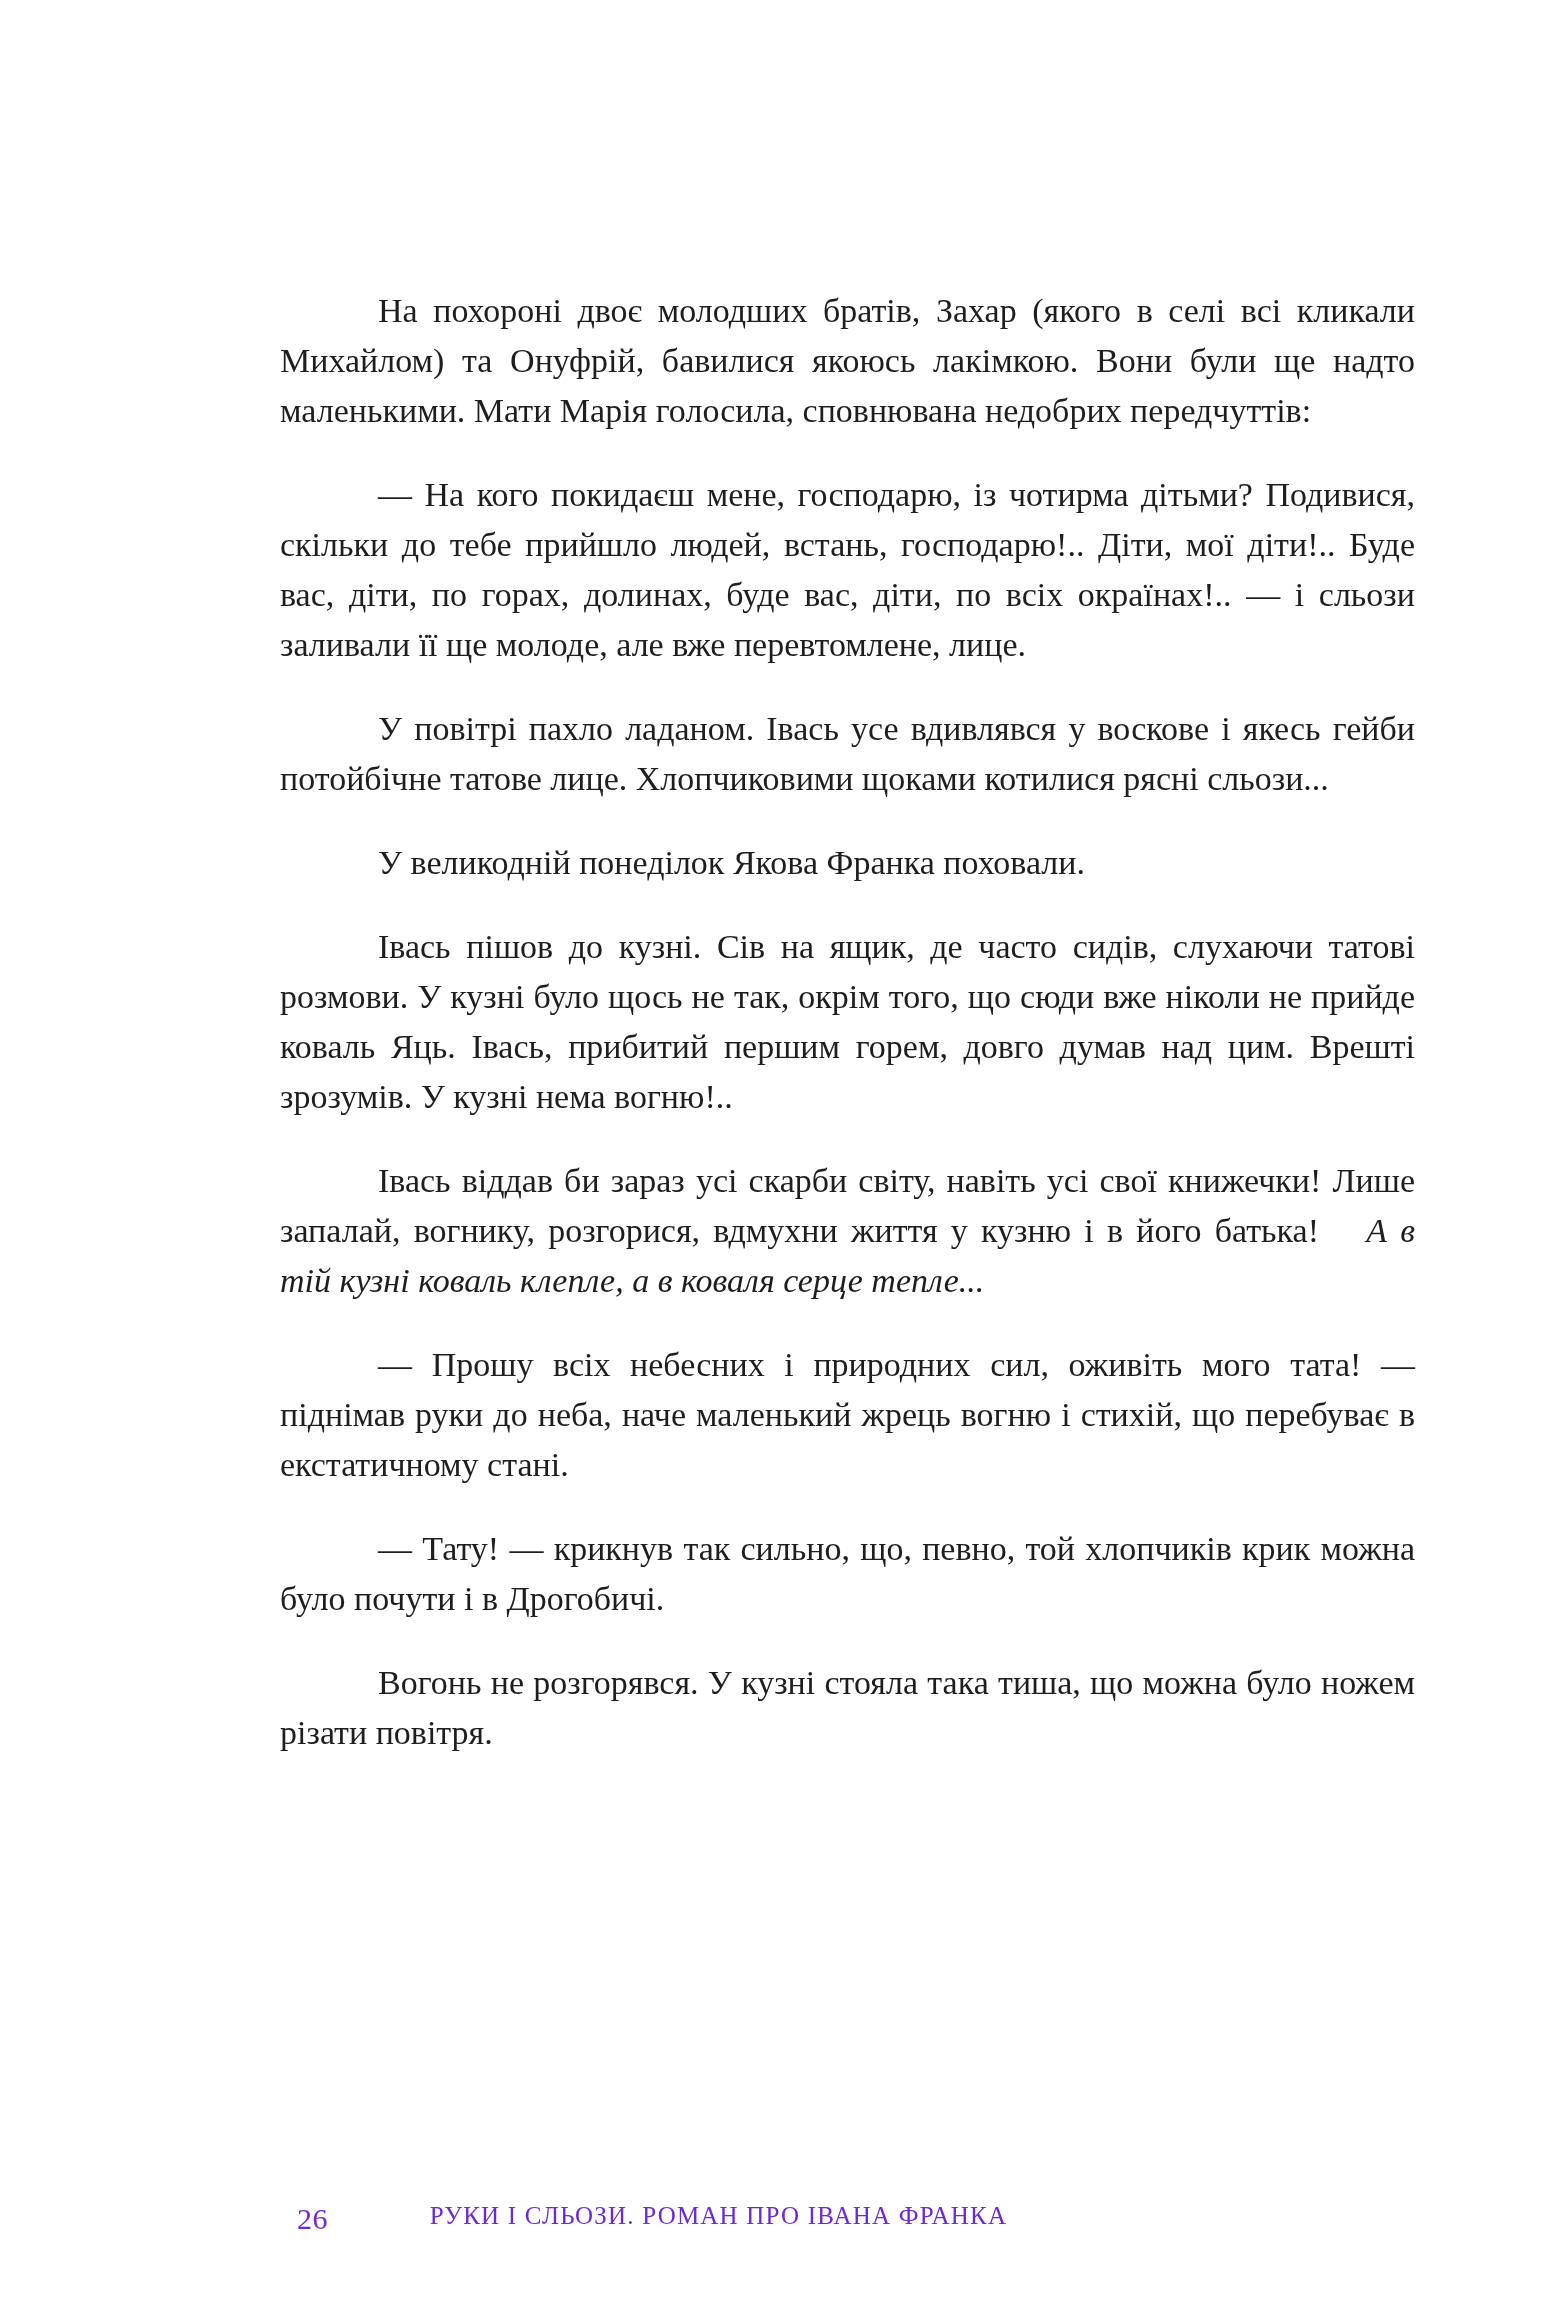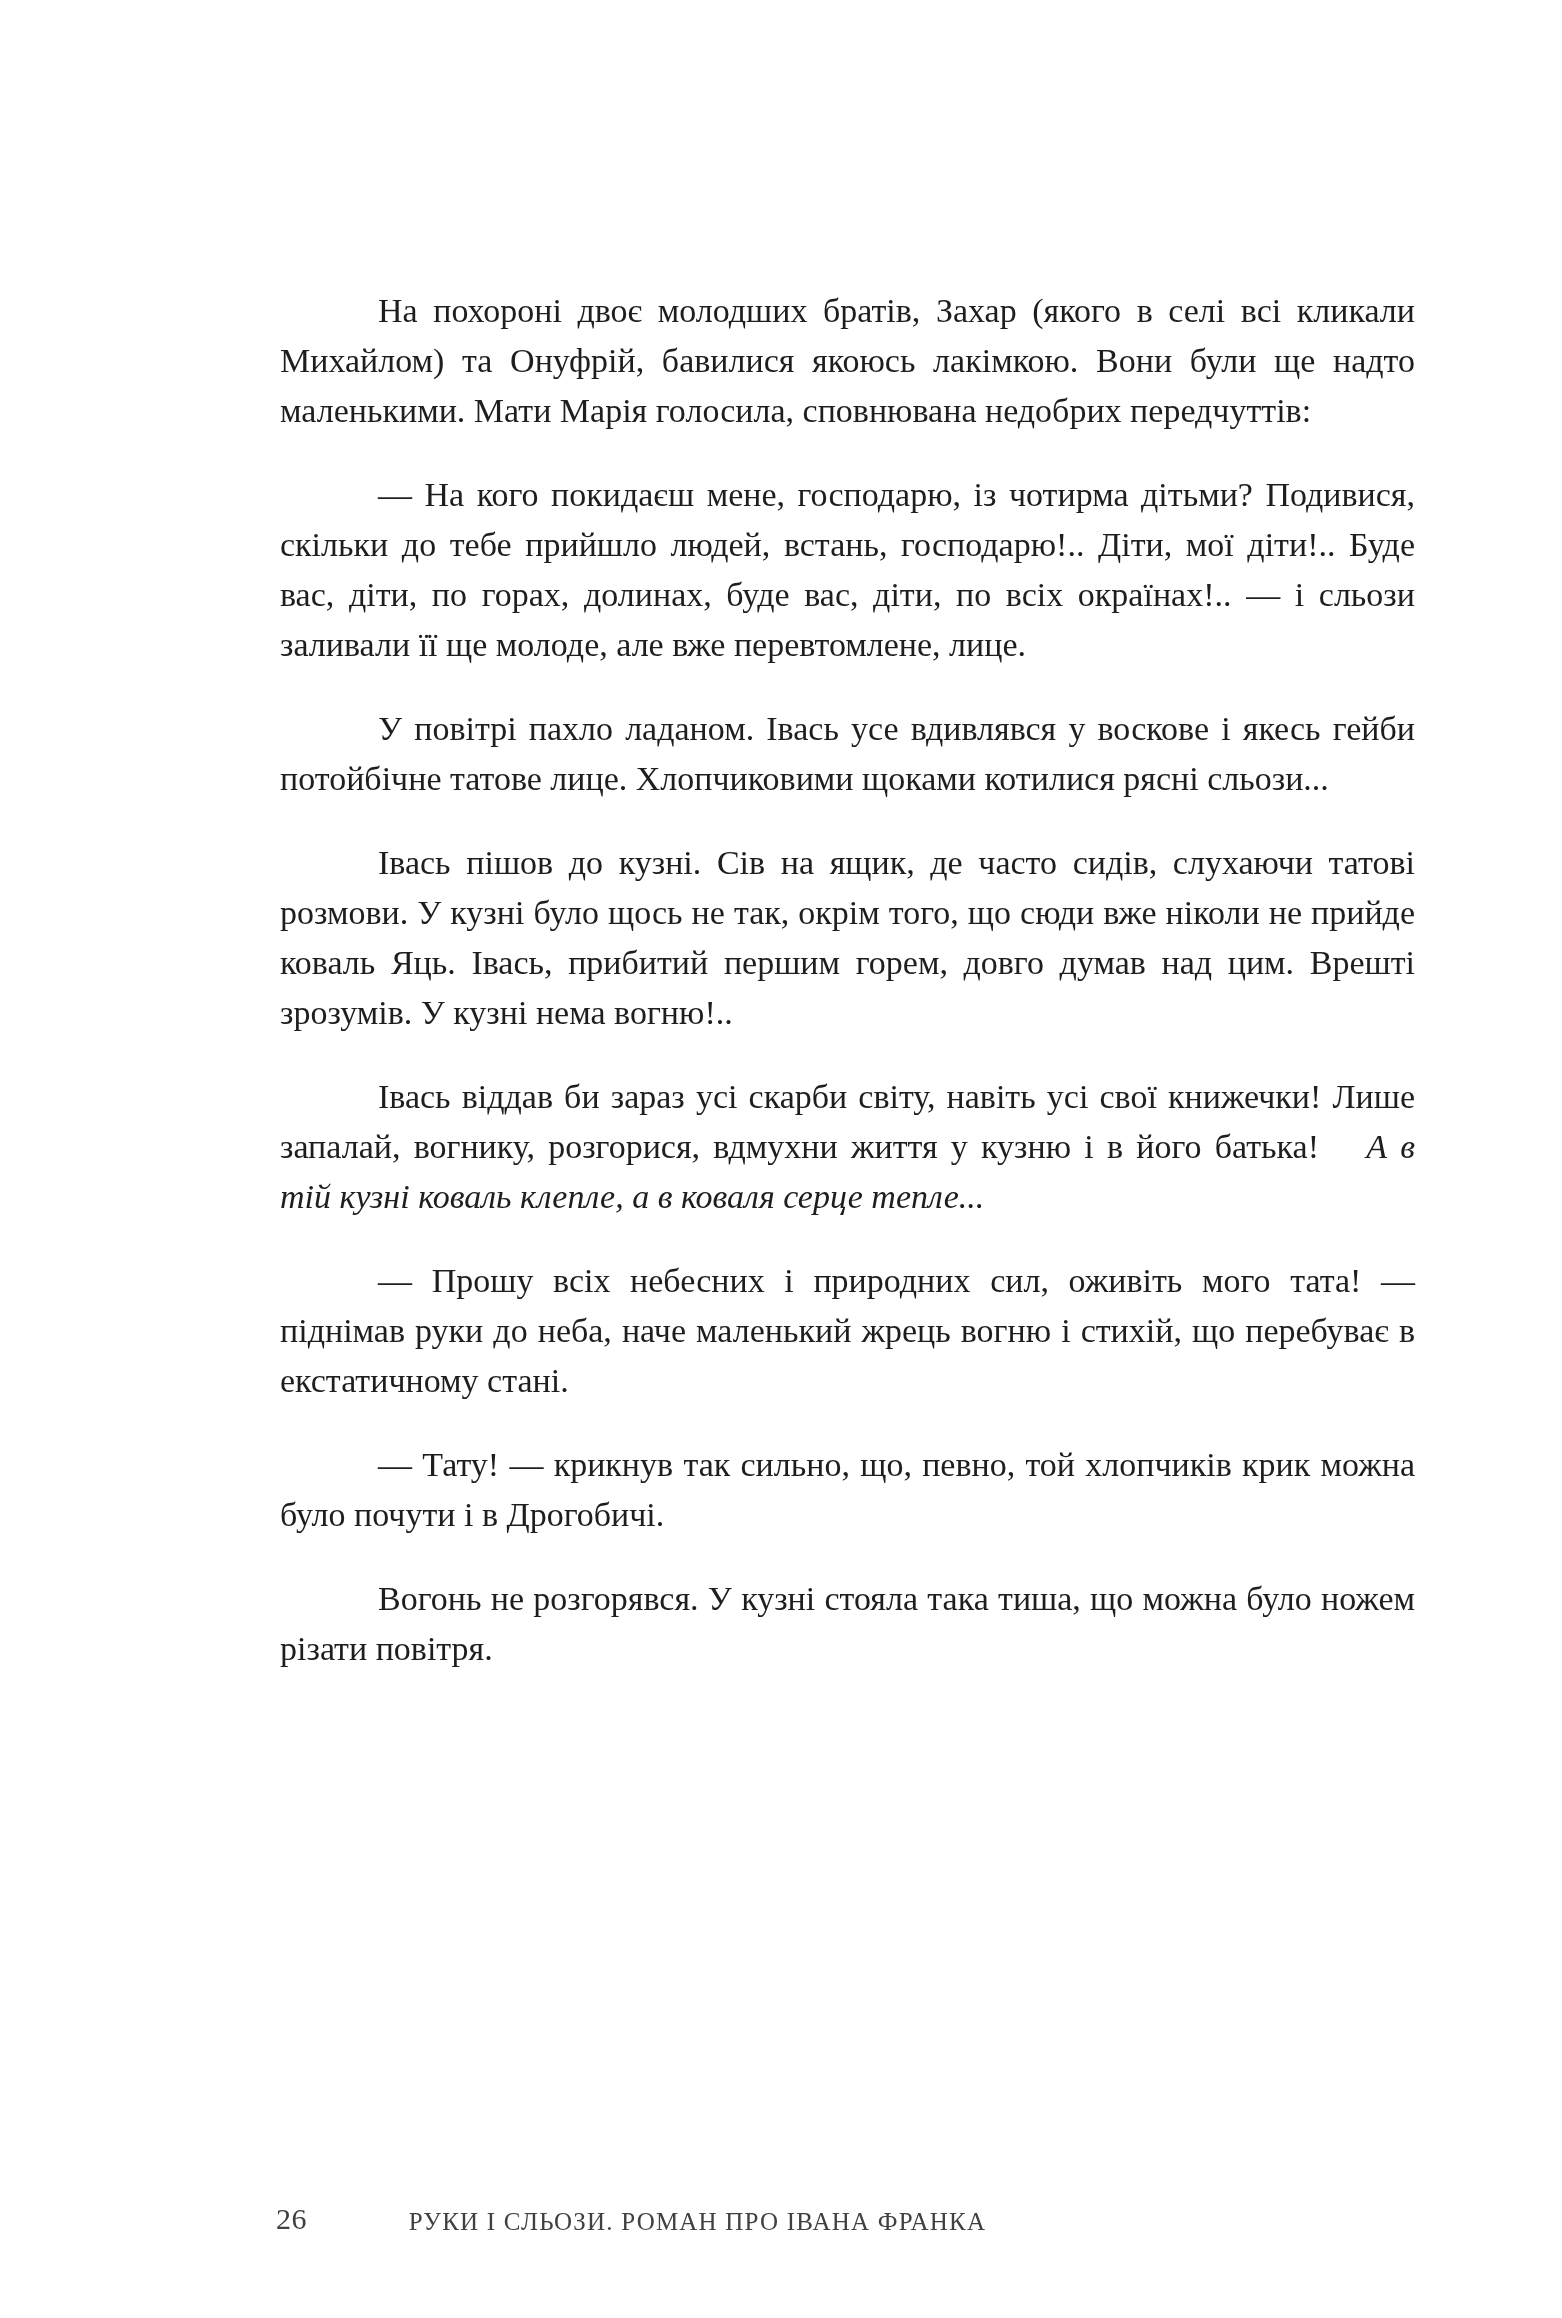--- a/index.html
+++ b/index.html
@@ -33,26 +33,26 @@
   .text-block p.para {
     text-indent: 81px;
   }
 
   .text-block span.italic {
     font-style: italic;
   }
 
   .page-footer {
     position: absolute;
-    left: 208px;
+    left: 229px;
     top: 2134px;
     width: 1203px;
     display: flex;
-    align-items: flex-end;
-    color: #404040;
+    align-items: flex-start;
+    color: #6d28d9;
   }
 
   .page-number {
     font-size: 30px;
     letter-spacing: 0.4px;
   }
 
   .running-title {
     margin-left: 68px;
     font-size: 25px;
@@ -62,20 +62,21 @@
 </style>
 </head>
 <body>
 
 <div class="book-page">
 
   <div class="text-block">
       <p class="para"><span>На похороні двоє молодших братів, Захар (якого в селі всі кликали Михайлом) та Онуфрій, бавилися якоюсь лакімкою. Вони були ще надто маленькими. Мати Марія голосила, сповнювана недобрих передчуттів:</span></p>
       <p class="para"><span>— На кого покидаєш мене, господарю, із чотирма дітьми? Подивися, скільки до тебе прийшло людей, встань, господарю!.. Діти, мої діти!.. Буде вас, діти, по горах, долинах, буде вас, діти, по всіх окраїнах!.. — і сльози заливали її ще молоде, але вже перевтомлене, лице.</span></p>
       <p class="para"><span>У повітрі пахло ладаном. Івась усе вдивлявся у воскове і якесь гейби потойбічне татове лице. Хлопчиковими щоками котилися рясні сльози...</span></p>
+      <p class="para"><span>У великодній понеділок Якова Франка поховали.</span></p>
       <p class="para"><span>Івась пішов до кузні. Сів на ящик, де часто сидів, слухаючи татові розмови. У кузні було щось не так, окрім того, що сюди вже ніколи не прийде коваль Яць. Івась, прибитий першим горем, довго думав над цим. Врешті зрозумів. У кузні нема вогню!..</span></p>
       <p class="para"><span>Івась віддав би зараз усі скарби світу, навіть усі свої книжечки! Лише запалай, вогнику, розгорися, вдмухни життя у кузню і в його батька! </span><span class="italic">А в тій кузні коваль клепле, а в коваля серце тепле...</span></p>
       <p class="para"><span>— Прошу всіх небесних і природних сил, оживіть мого тата! — піднімав руки до неба, наче маленький жрець вогню і стихій, що перебуває в екстатичному стані.</span></p>
       <p class="para"><span>— Тату! — крикнув так сильно, що, певно, той хлопчиків крик можна було почути і в Дрогобичі.</span></p>
       <p class="para"><span>Вогонь не розгорявся. У кузні стояла така тиша, що можна було ножем різати повітря.</span></p>
     </div>
 
   <div class="page-footer">
     <span class="page-number">26</span>
     <span class="running-title">РУКИ І СЛЬОЗИ. РОМАН ПРО ІВАНА ФРАНКА</span>

